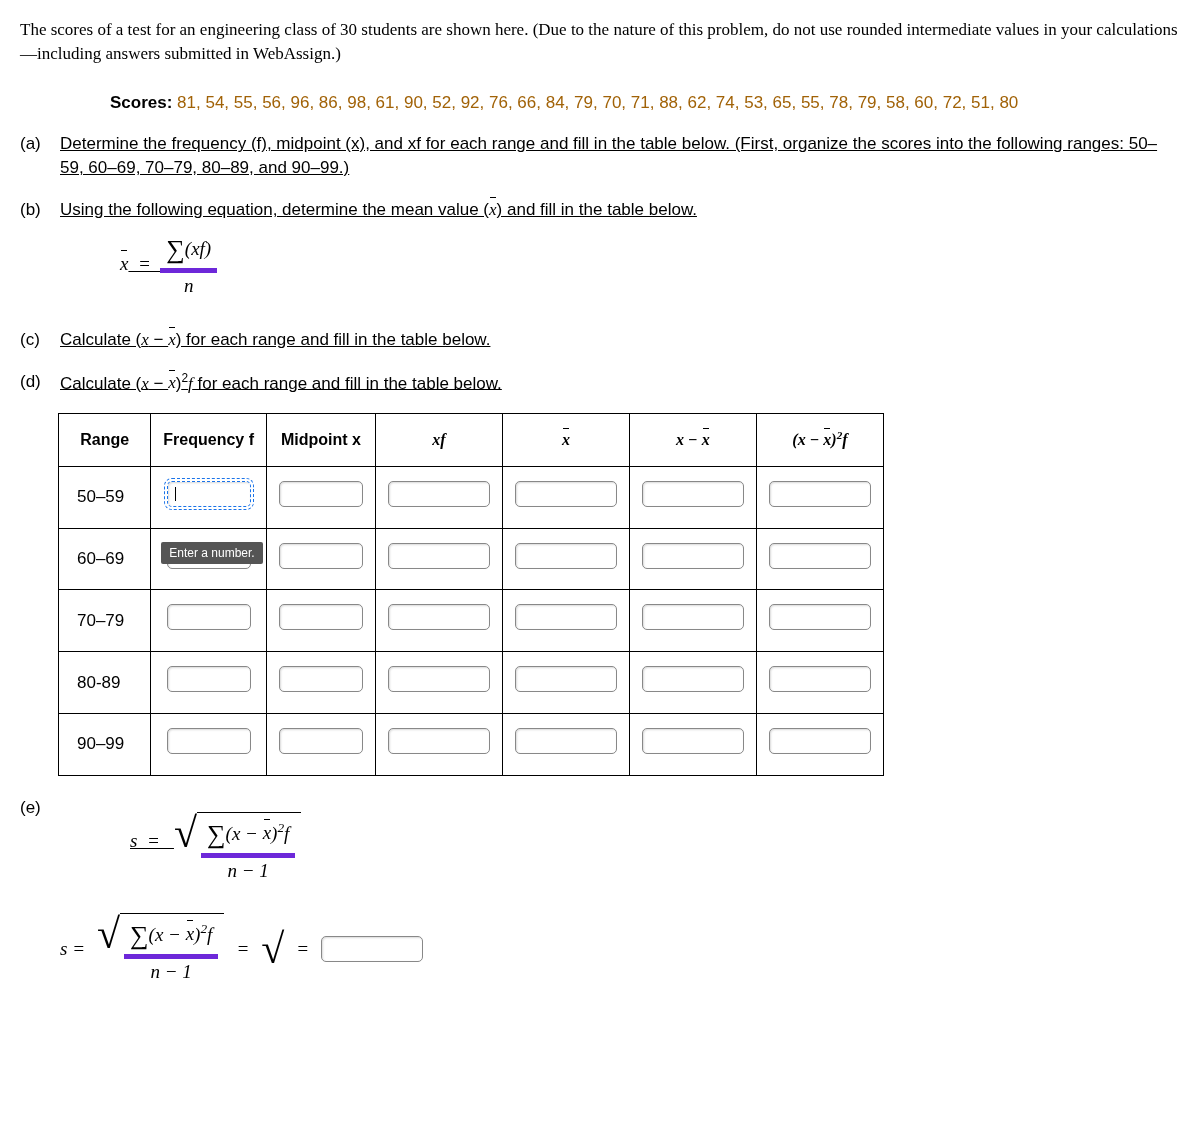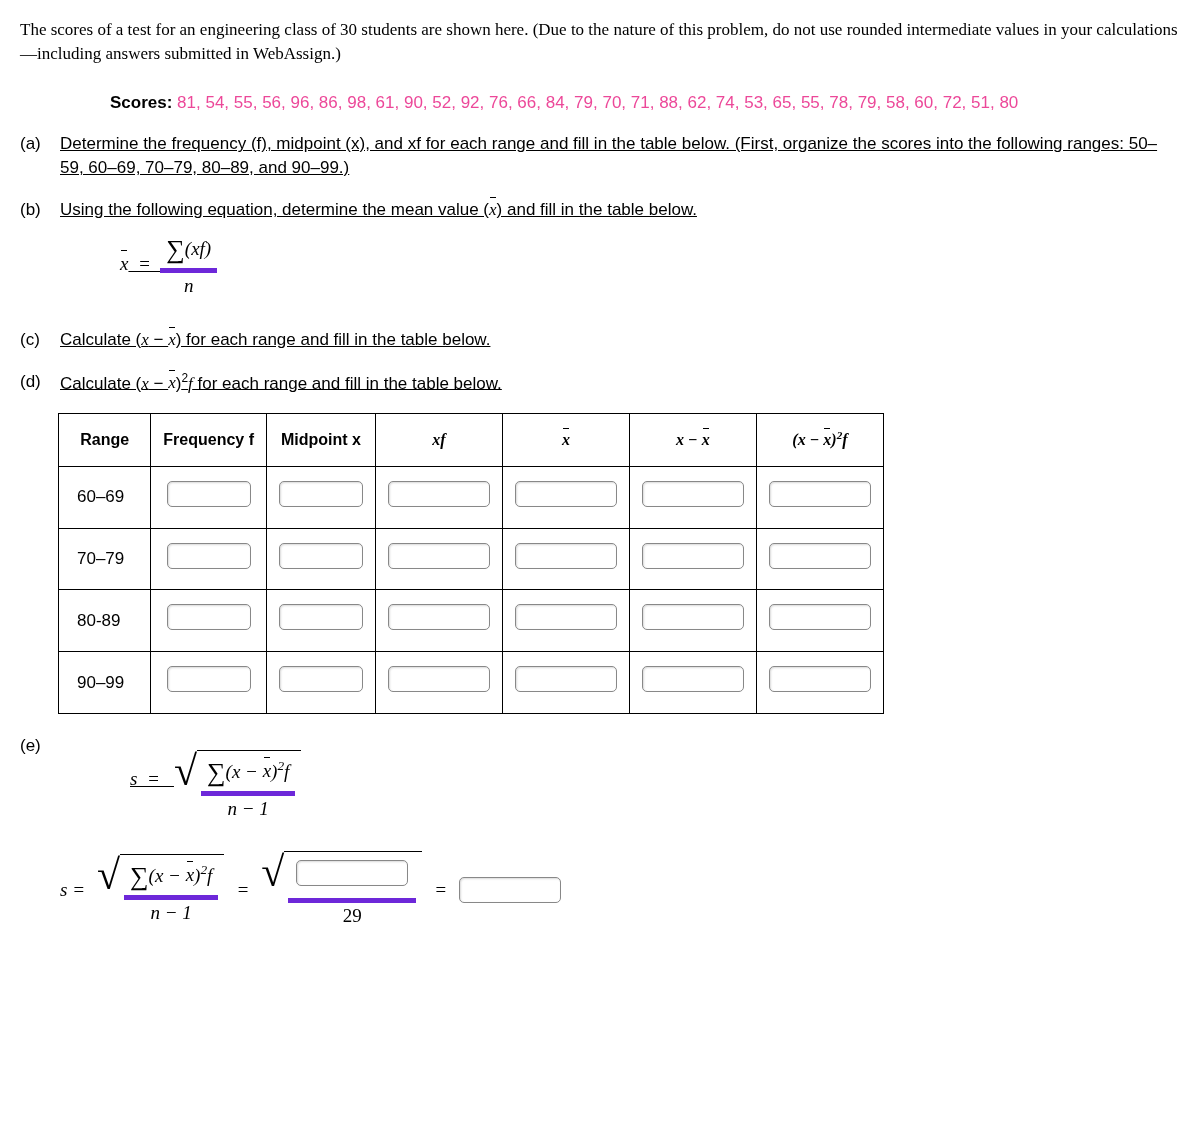--- a/index.html
+++ b/index.html
@@ -8,21 +8,21 @@
     color: #000;
     margin: 0;
     padding: 18px 20px;
     width: 1200px;
     box-sizing: border-box;
     line-height: 1.4;
   }
   .intro { margin-bottom: 25px; font-family: Liberation Serif, serif; }
   .scores-block { margin: 0 0 18px 90px; }
   .scores-label { font-weight: bold; }
-  .scores-values { color: #ec4899; }
+  .scores-values { color: #a16207; }
   .part { display: flex; margin-bottom: 18px; }
   .part-label { width: 40px; flex: 0 0 40px; }
   .part-body { flex: 1; text-decoration: underline; }
   .eq { margin: 10px 0 10px 60px; font-style: italic; font-family: 'Times New Roman', serif; font-size: 19px; }
   .frac { display: inline-block; text-align: center; vertical-align: middle; }
   .frac .num { display:block; border-bottom: 5px solid #6d28d9; padding: 0 6px; }
   .frac .den { display:block; padding: 0 6px; }
   .xbar { position: relative; display:inline-block; }
   .xbar::before { content:""; position:absolute; top:-1px; left:1px; right:1px; height:1px; background:#000;}
   table.data {
@@ -133,20 +133,32 @@
       <th>Range</th>
       <th><span>Frequency f</span></th>
       <th><span>Midpoint x</span></th>
       <th><span class="hdr-img">xf</span></th>
       <th><span class="hdr-img"><span class="xbar">x</span></span></th>
       <th><span class="hdr-img">x − <span class="xbar">x</span></span></th>
       <th><span class="hdr-img">(x − <span class="xbar">x</span>)<sup>2</sup>f</span></th>
     </tr>
   </thead>
   <tbody>
+    <tr>
+      <td class="range-cell">50–59</td>
+      <td class="f-cell">
+        <span class="ans-box active"></span>
+        <div class="tooltip">Enter a number.</div>
+      </td>
+      <td><span class="ans-box"></span></td>
+      <td><span class="ans-box wide"></span></td>
+      <td><span class="ans-box wide"></span></td>
+      <td><span class="ans-box wide"></span></td>
+      <td><span class="ans-box wide"></span></td>
+    </tr>
     <tr>
       <td class="range-cell">60–69</td>
       <td><span class="ans-box"></span></td>
       <td><span class="ans-box"></span></td>
       <td><span class="ans-box wide"></span></td>
       <td><span class="ans-box wide"></span></td>
       <td><span class="ans-box wide"></span></td>
       <td><span class="ans-box wide"></span></td>
     </tr>
     <tr>
@@ -204,22 +216,16 @@
     <span class="sqrt-body">
       <span class="frac">
         <span class="num"><span class="sigma">∑</span>(x − <span class="xbar">x</span>)<sup>2</sup>f</span>
         <span class="den">n − 1</span>
       </span>
     </span>
   </span>
   <span>=</span>
   <span class="sqrt-wrap">
     <span class="sqrt-sign">√</span>
-    <span class="sqrt-body">
-      <span class="frac" style="font-style:normal;">
-        <span class="num" style="padding:4px 8px;"><span class="ans-box wide" style="width:110px;"></span></span>
-        <span class="den">29</span>
-      </span>
-    </span>
   </span>
   <span>=</span>
   <span class="ans-box wide" style="width:100px; font-style:normal;"></span>
 </div>
 
 </body></html>

